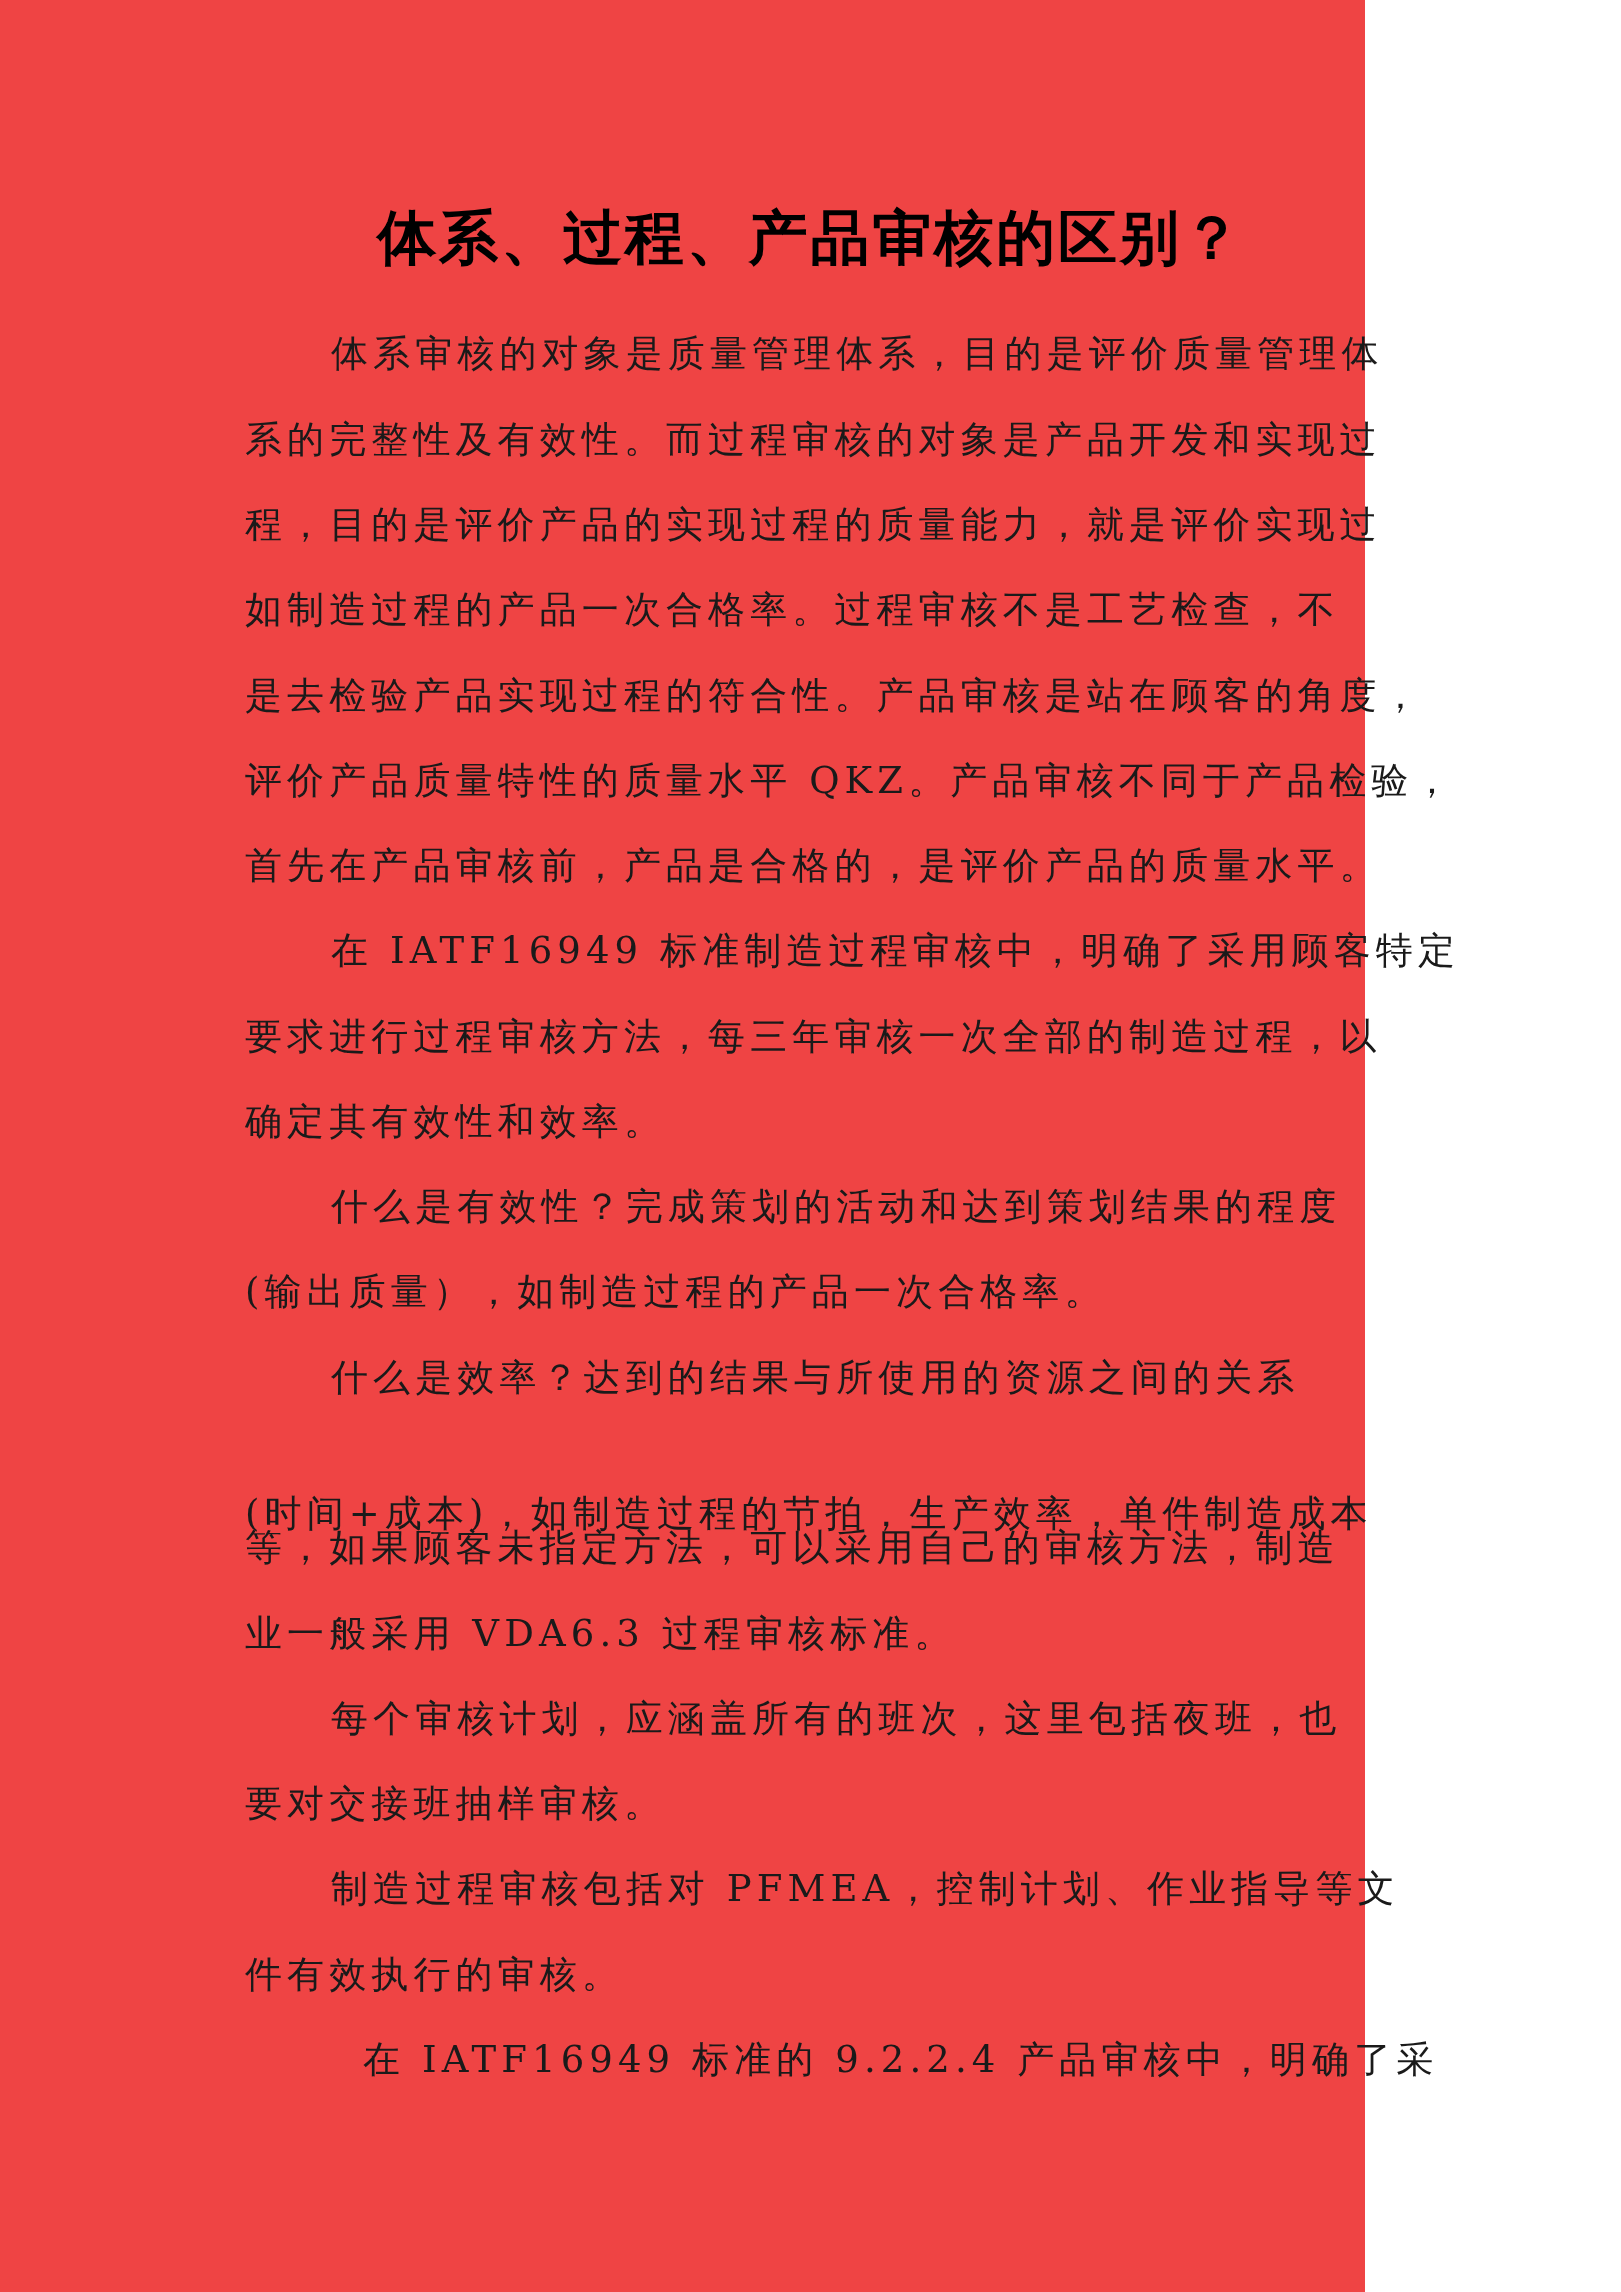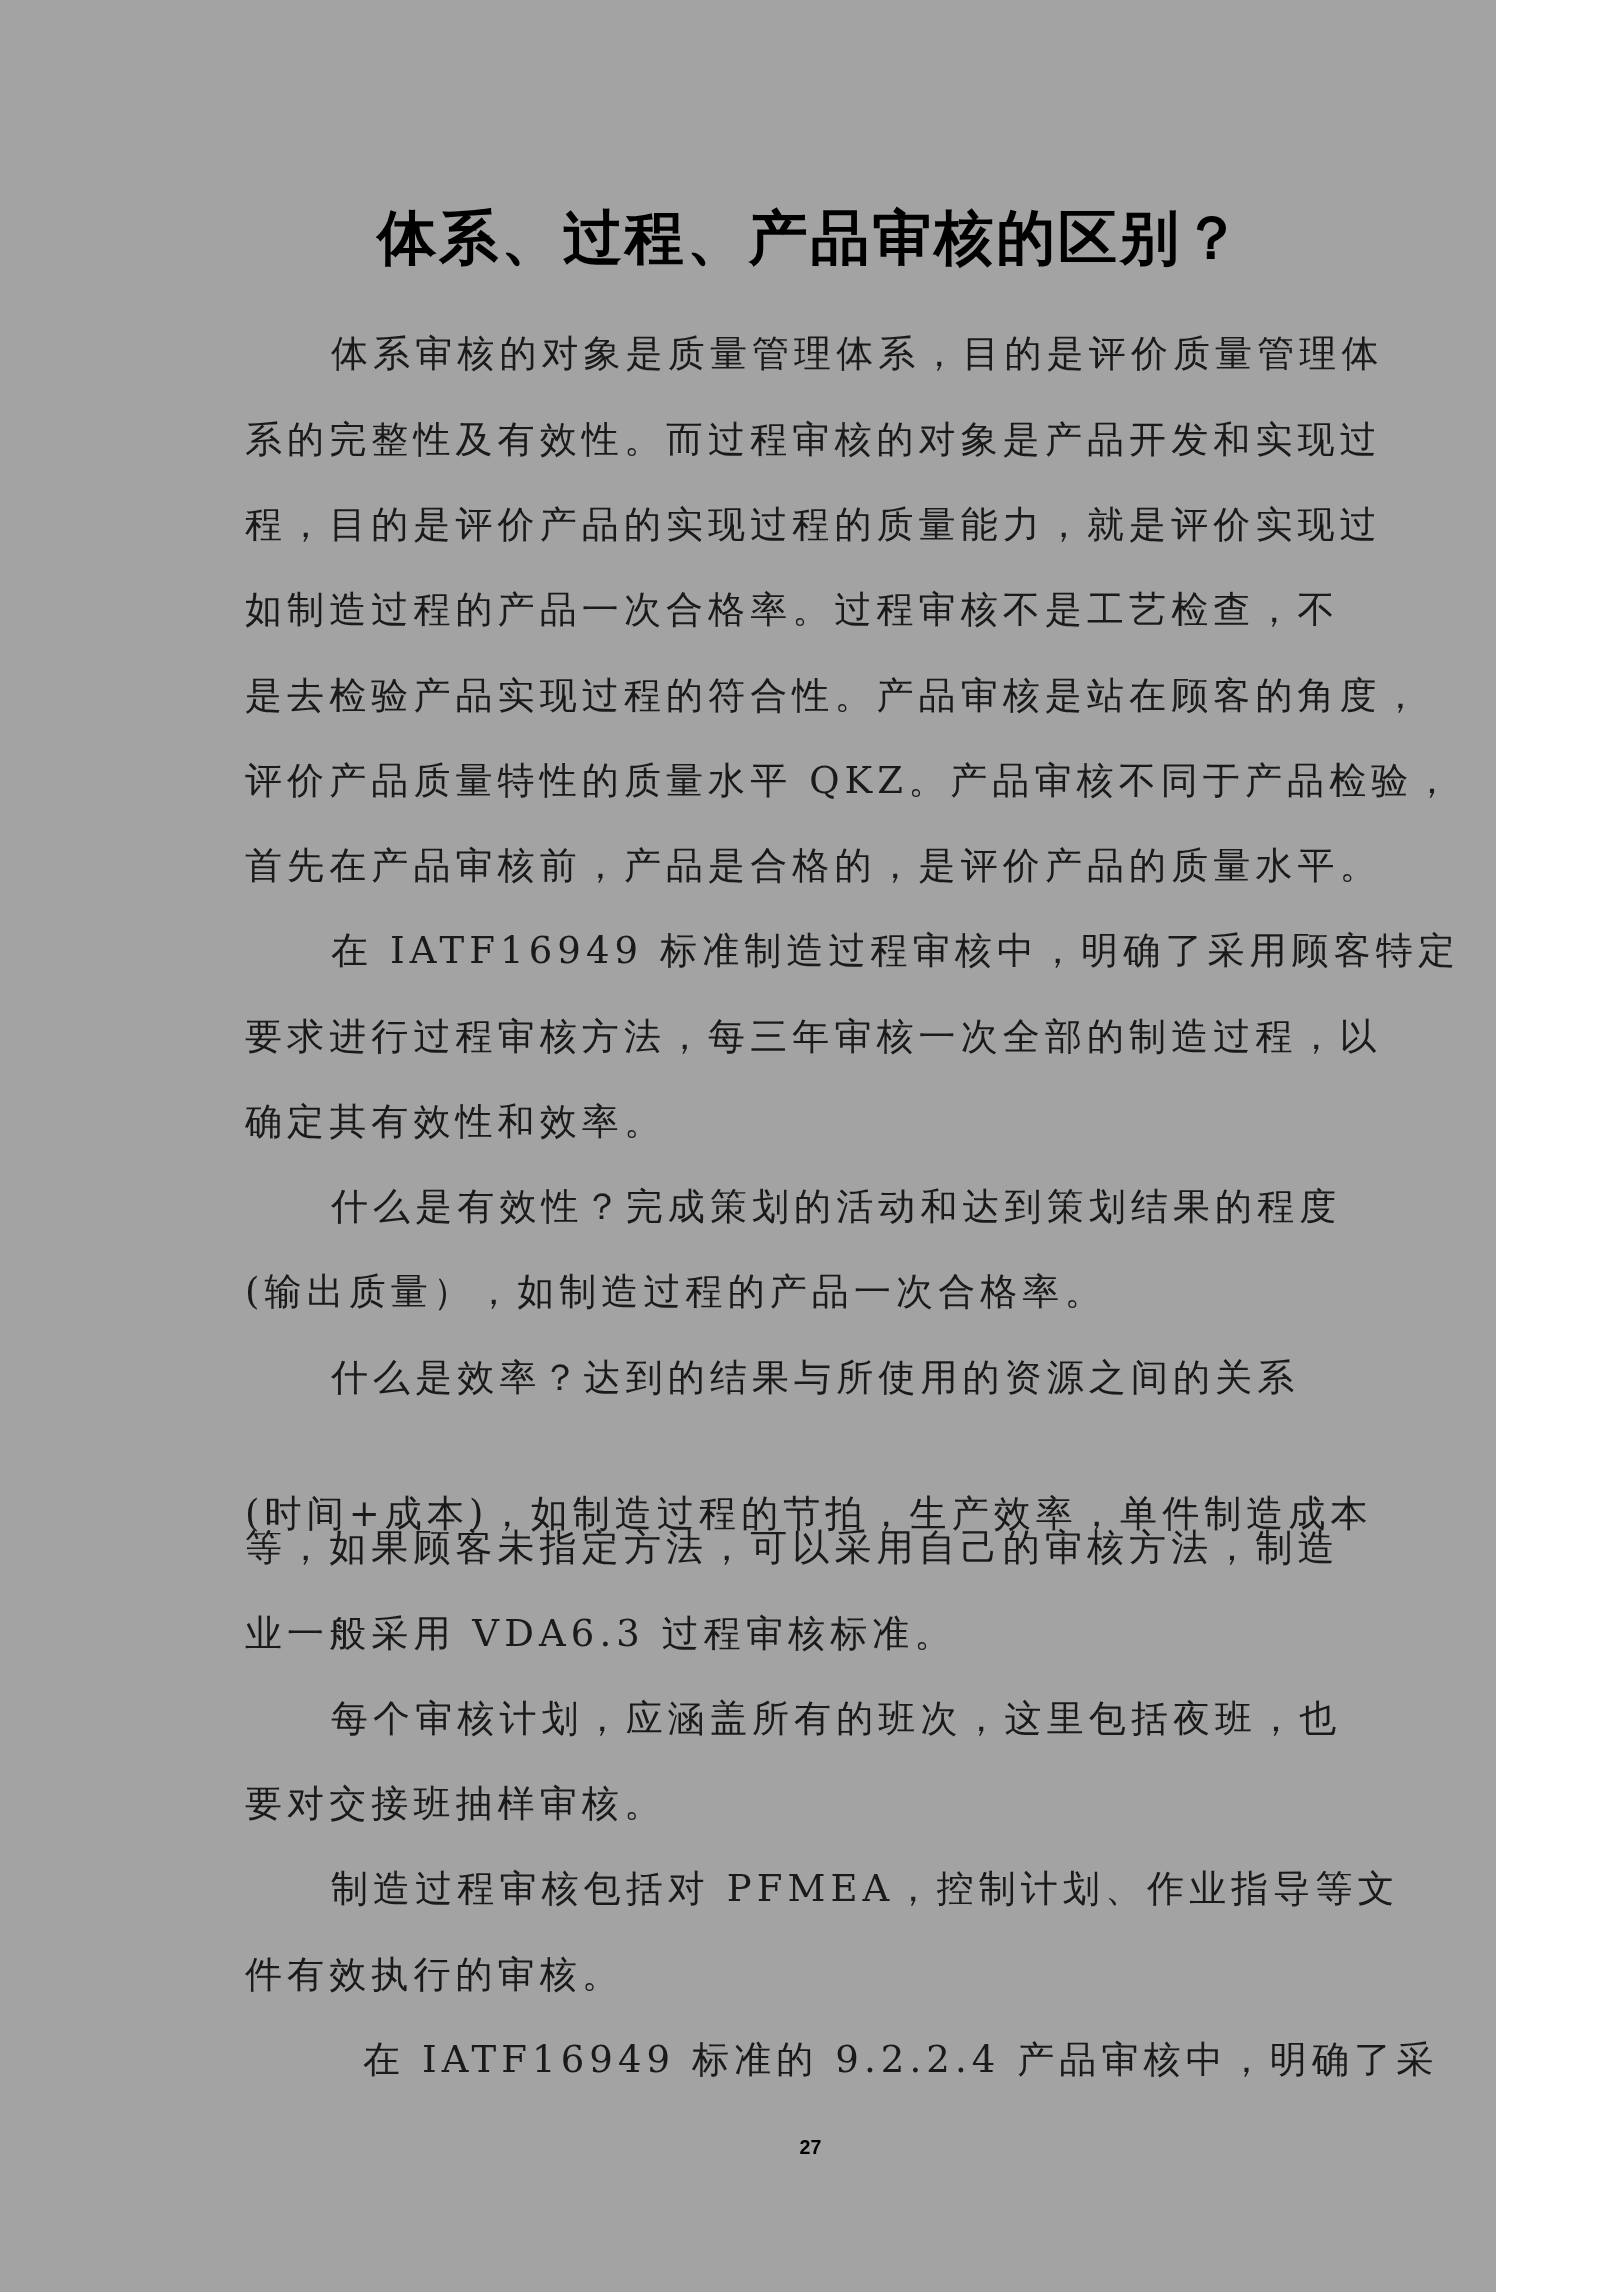--- a/index.html
+++ b/index.html
@@ -12,23 +12,23 @@
       height: 2293px;
       position: relative;
       overflow: hidden;
       font-family: "DejaVu Serif", "Liberation Serif", serif;
       color: #111111;
     }
     .page {
       position: absolute;
       left: 0;
       top: 0;
-      width: 1496px;
+      width: 1365px;
       height: 2293px;
-      background: #a3a3a3;
+      background: #ef4444;
     }
     .title {
       position: absolute;
       left: 0;
       width: 1621px;
       top: 201px;
       text-align: center;
       font-family: "DejaVu Sans", "Liberation Sans", sans-serif;
       font-weight: bold;
       font-size: 59px;
@@ -90,15 +90,14 @@
   <div class="line" style="top:1604px;">业一般采用 VDA6.3 过程审核标准。</div>
 
   <div class="line indent" style="top:1689px;">每个审核计划，应涵盖所有的班次，这里包括夜班，也</div>
   <div class="line" style="top:1774px;">要对交接班抽样审核。</div>
 
   <div class="line indent" style="top:1859px;">制造过程审核包括对 PFMEA，控制计划、作业指导等文</div>
   <div class="line" style="top:1945px;">件有效执行的审核。</div>
 
   <div class="line indent2" style="top:2030px;">在 IATF16949 标准的 9.2.2.4 产品审核中，明确了采</div>
 
-  <div class="page-number">27</div>
 </div>
 
 
 </body></html>

